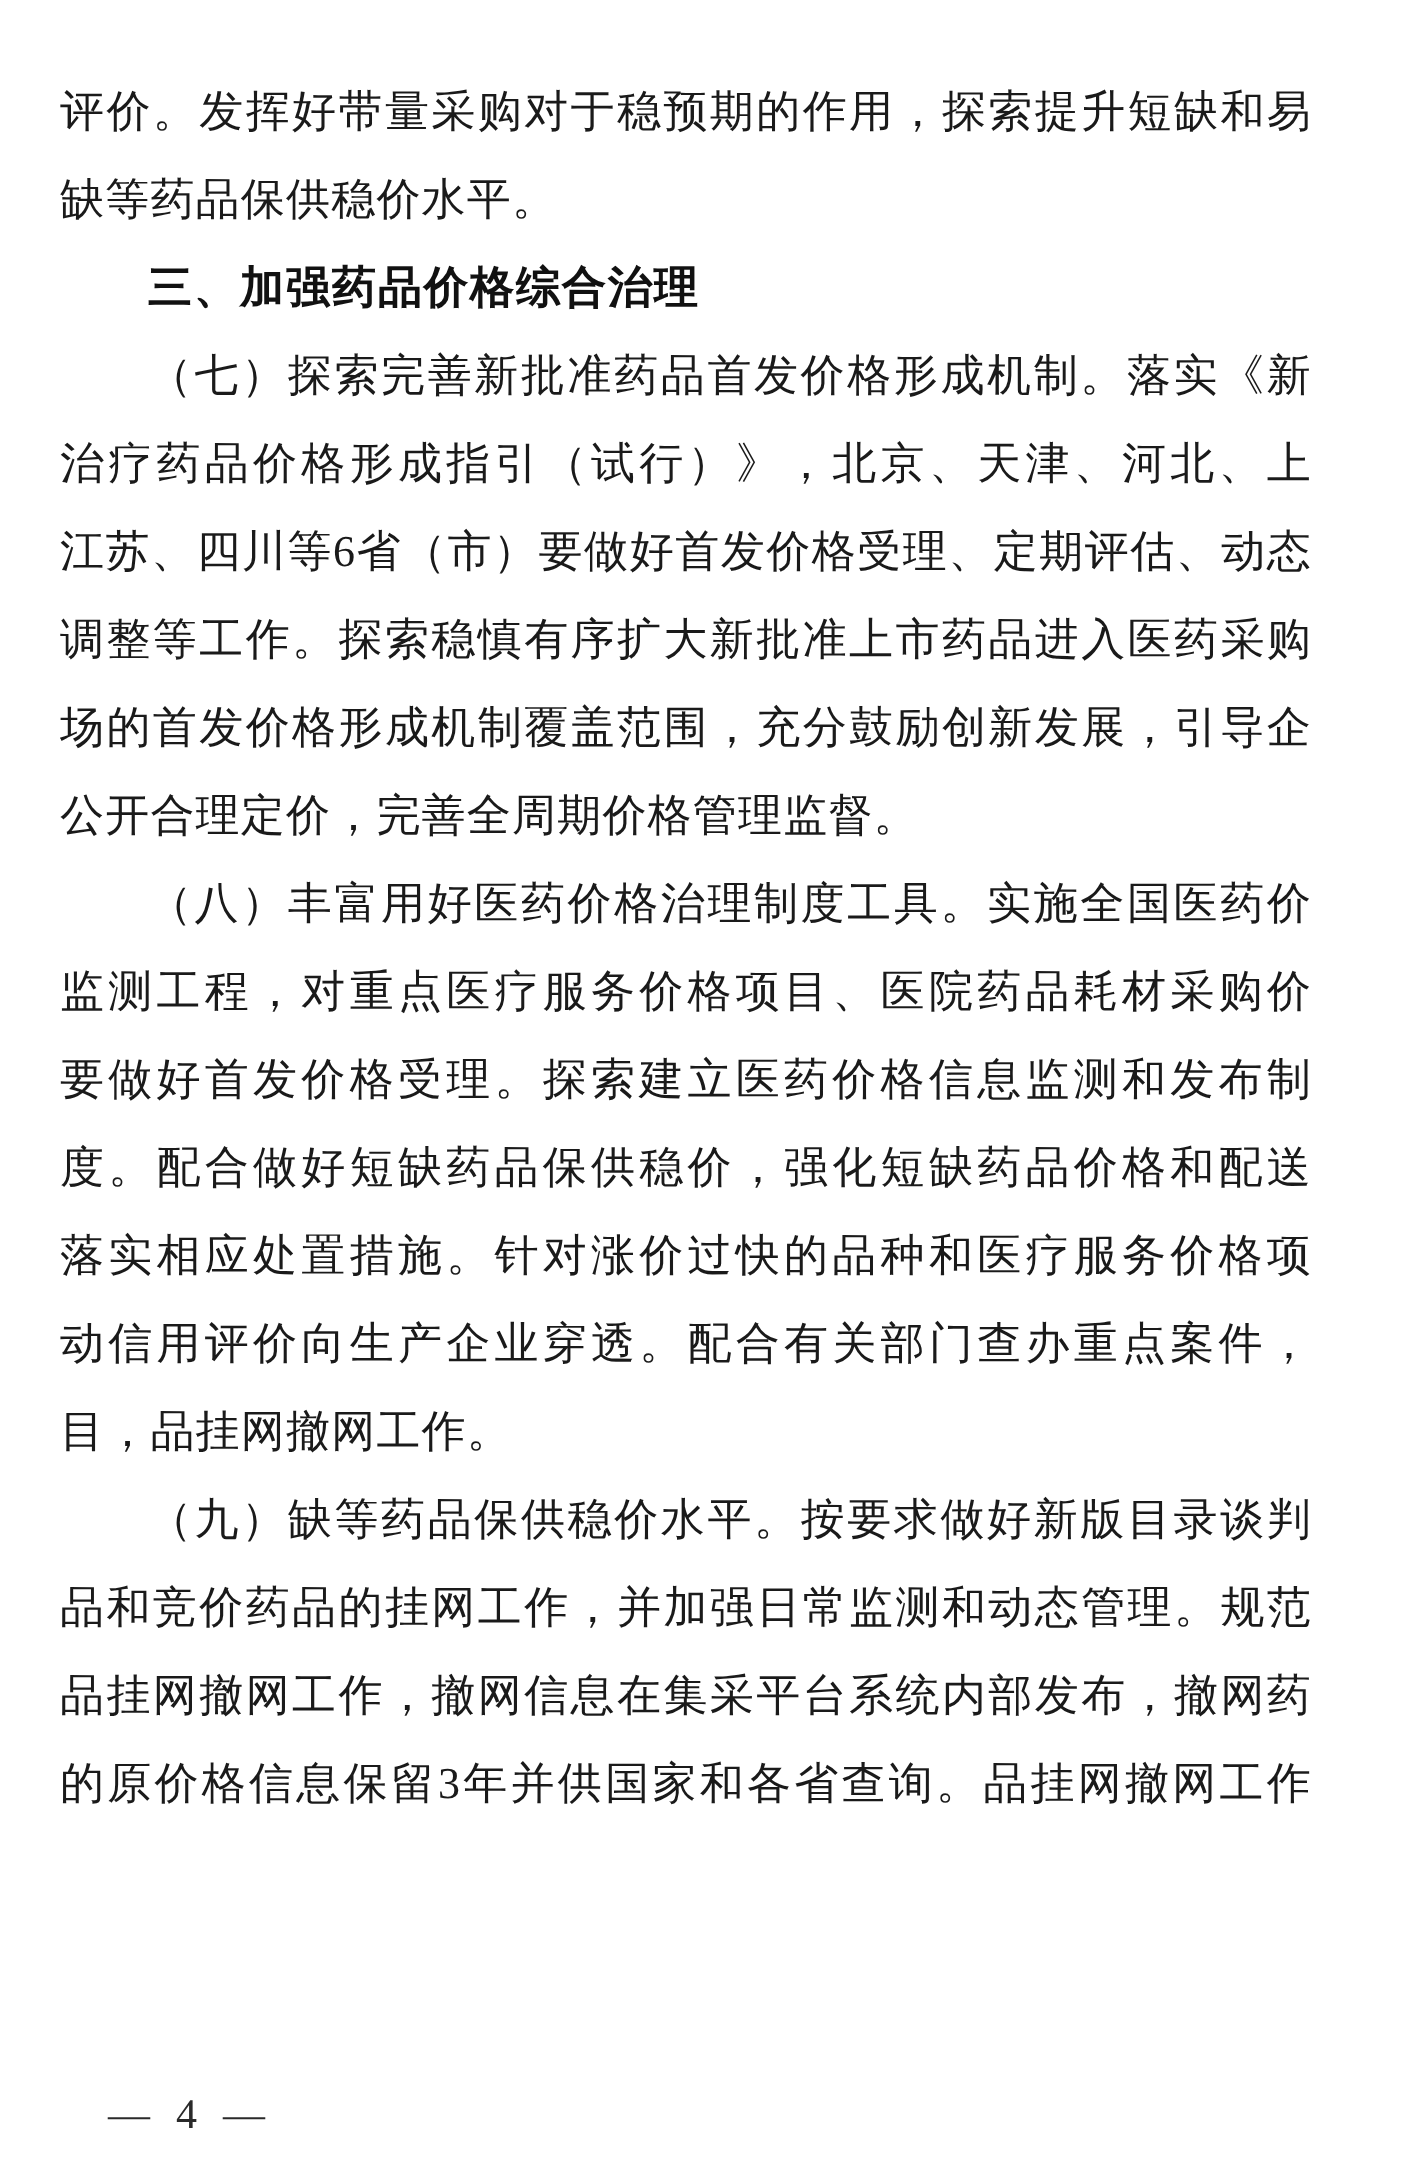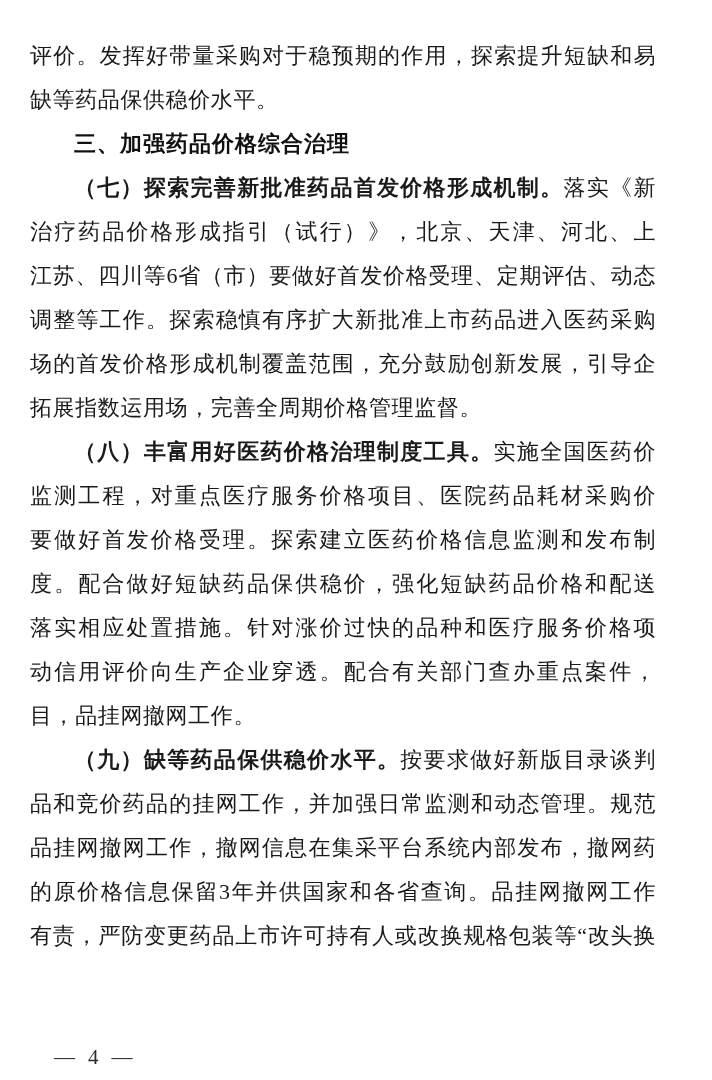--- a/index.html
+++ b/index.html
@@ -42,21 +42,21 @@
   .ln.indent {
     text-indent: 44px;
   }
   .ln.heading {
     font-family: Liberation Serif, serif;
     font-weight: bold;
     letter-spacing: 1px;
     color: #111111;
   }
   .lead {
-    font-weight: 700;
+    font-weight: 400;
   }
   .footer {
     position: absolute;
     left: 54px;
     top: 1042px;
     height: 30px;
     display: flex;
     align-items: center;
     gap: 13px;
     font-size: 21px;
@@ -72,32 +72,31 @@
 <div class="page">
   <div class="text-block">
       <div class="ln fill">评价。发挥好带量采购对于稳预期的作用，探索提升短缺和易短</div>
       <div class="ln nofill">缺等药品保供稳价水平。</div>
       <div class="ln nofill indent heading">三、加强药品价格综合治理</div>
       <div class="ln fill indent"><span class="lead">（七）探索完善新批准药品首发价格形成机制。</span><span>落实《新冠</span></div>
       <div class="ln fill">治疗药品价格形成指引（试行）》，北京、天津、河北、上海、</div>
       <div class="ln fill">江苏、四川等6省（市）要做好首发价格受理、定期评估、动态</div>
       <div class="ln fill">调整等工作。探索稳慎有序扩大新批准上市药品进入医药采购市</div>
       <div class="ln fill">场的首发价格形成机制覆盖范围，充分鼓励创新发展，引导企业</div>
-      <div class="ln nofill">拓展指数运用场，完善全周期价格管理监督。</div>
+      <div class="ln nofill">公开合理定价，完善全周期价格管理监督。</div>
       <div class="ln fill indent"><span class="lead">（八）丰富用好医药价格治理制度工具。</span><span>实施全国医药价格</span></div>
       <div class="ln fill">监测工程，对重点医疗服务价格项目、医院药品耗材采购价</div>
       <div class="ln fill">要做好首发价格受理。探索建立医药价格信息监测和发布制</div>
       <div class="ln fill">度。配合做好短缺药品保供稳价，强化短缺药品价格和配送</div>
       <div class="ln fill">落实相应处置措施。针对涨价过快的品种和医疗服务价格项</div>
       <div class="ln fill">动信用评价向生产企业穿透。配合有关部门查办重点案件，</div>
       <div class="ln nofill">目，品挂网撤网工作。</div>
       <div class="ln fill indent"><span class="lead">（九）缺等药品保供稳价水平。</span><span>按要求做好新版目录谈判药</span></div>
       <div class="ln fill">品和竞价药品的挂网工作，并加强日常监测和动态管理。规范药</div>
       <div class="ln fill">品挂网撤网工作，撤网信息在集采平台系统内部发布，撤网药品</div>
       <div class="ln fill">的原价格信息保留3年并供国家和各省查询。品挂网撤网工作</div>
-      <div class="ln fill">有责，严防变更药品上市许可持有人或改换规格包装等“改头换</div>
     </div>
   <div class="footer">
     <span class="dash">—</span>
     <span>4</span>
     <span class="dash">—</span>
   </div>
 </div>
 
 </body></html>

